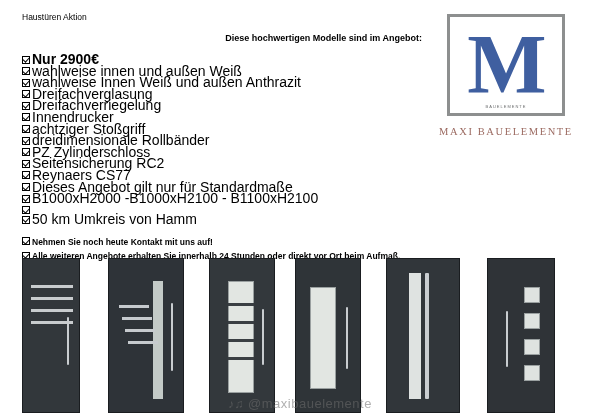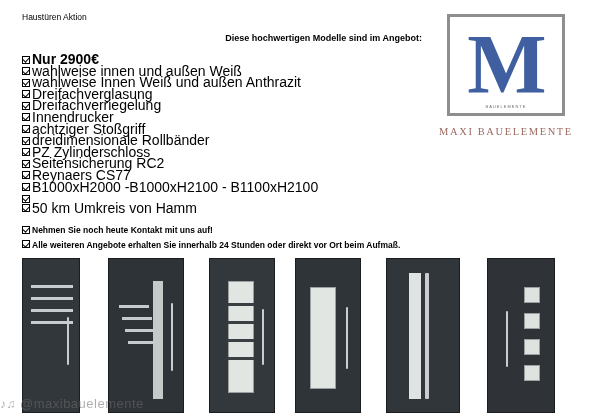--- a/index.html
+++ b/index.html
@@ -204,21 +204,21 @@
     border: 1px solid #9aa0a0;
     box-sizing: border-box;
   }
 
   
   .watermark {
     position: absolute;
     left: 0;
     right: 0;
     bottom: 6px;
-    text-align: left;
+    text-align: center;
     font-size: 13px;
     color: #6e6e6e;
     opacity: 0.55;
     letter-spacing: 0.5px;
     pointer-events: none;
   }
   .watermark .tiktok {
     font-size: 12px;
     margin-right: 4px;
   }
@@ -269,20 +269,24 @@
         <span class="chk"></span>
         <span class="li-text">PZ Zylinderschloss</span>
       </li>
       <li>
         <span class="chk"></span>
         <span class="li-text">Seitensicherung RC2</span>
       </li>
       <li>
         <span class="chk"></span>
         <span class="li-text">Reynaers CS77</span>
+      </li>
+      <li>
+        <span class="chk"></span>
+        <span class="li-text">Dieses Angebot gilt nur für Standardmaße</span>
       </li>
       <li>
         <span class="chk"></span>
         <span class="li-text">B1000xH2000 -B1000xH2100 - B1100xH2100</span>
       </li>
       <li>
         <span class="chk"></span>
       </li>
       <li>
         <span class="chk"></span>

